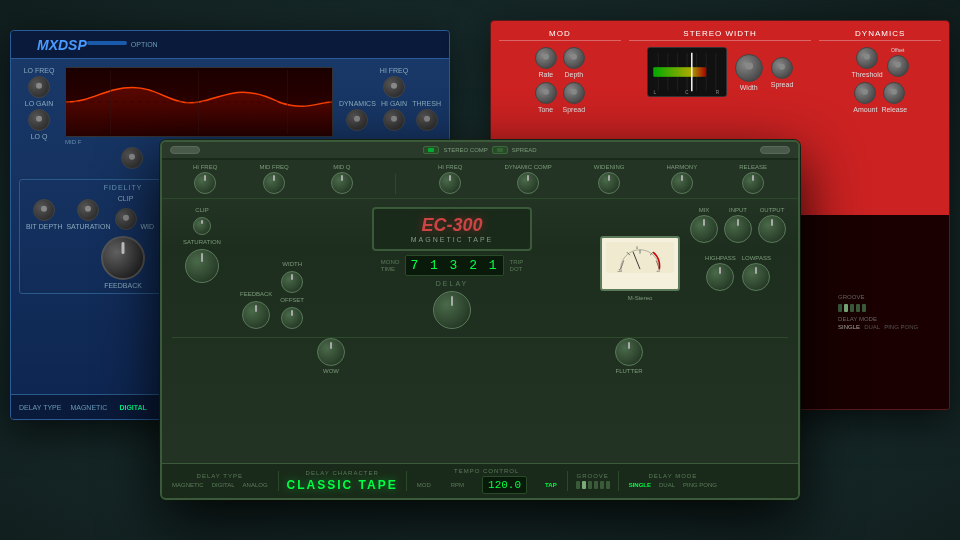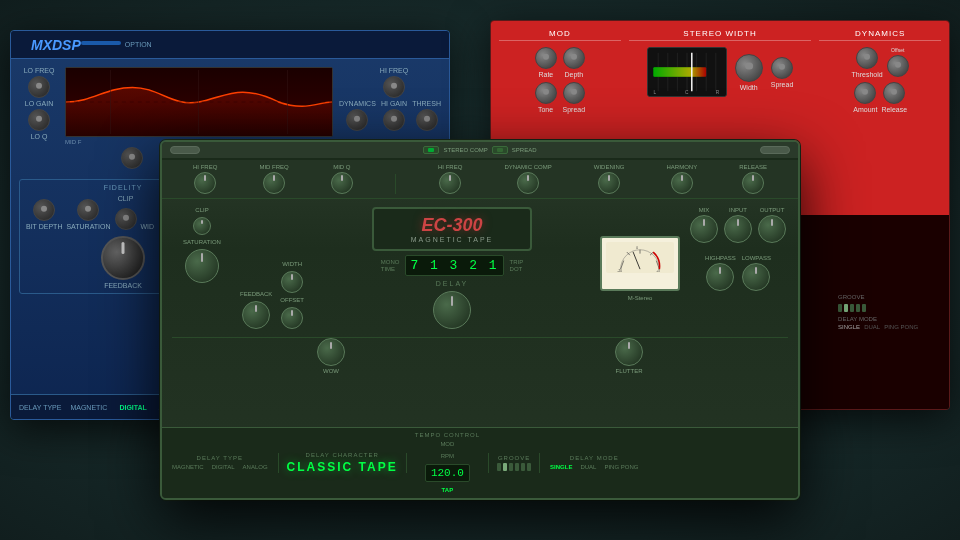--- a/index.html
+++ b/index.html
@@ -31,21 +31,21 @@
       border-radius: 4px;
       box-shadow: 0 10px 40px rgba(0,0,0,0.7);
       overflow: hidden;
     }
 
     .plugin-blue-header {
       background: #0a1a3a;
       height: 28px;
       display: flex;
       align-items: center;
-      padding: 0 20px;
+      padding: 0 26px;
       border-bottom: 1px solid #2a5a9a;
     }
 
     .plugin-blue-logo {
       color: #4a9aff;
       font-size: 14px;
       font-weight: bold;
       font-style: italic;
     }
 
@@ -993,21 +993,21 @@
 
     <div class="footer-section">
       <span class="footer-label">DELAY CHARACTER</span>
       <span class="classic-tape-text">CLASSIC TAPE</span>
     </div>
 
     <div class="footer-divider"></div>
 
     <div class="footer-section">
       <span class="footer-label">TEMPO CONTROL</span>
-      <div style="display:flex;gap:4px;align-items:center;flex-direction:column;">
+      <div style="display:flex;gap:16px;align-items:center;">
         <span class="footer-option">MOD</span>
         <span class="footer-option">RPM</span>
         <div class="bpm-display">120.0</div>
         <span class="footer-option active">TAP</span>
       </div>
     </div>
 
     <div class="footer-divider"></div>
 
     <div class="footer-section">

